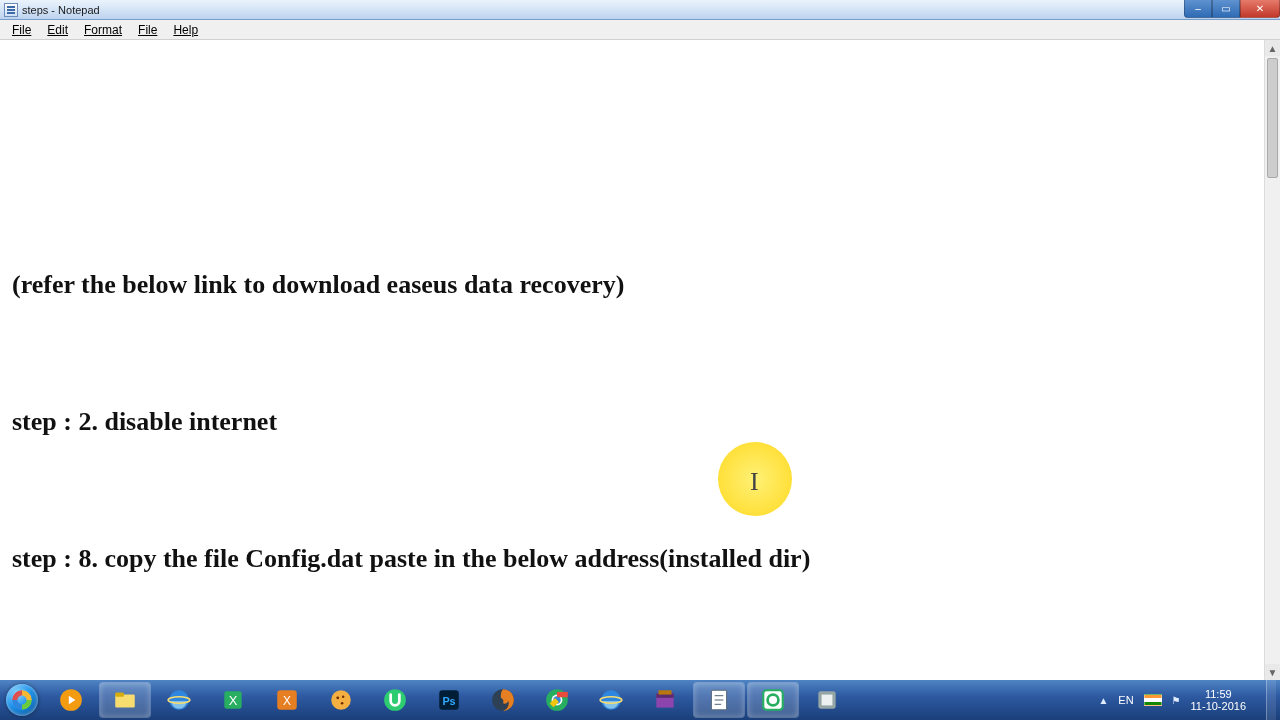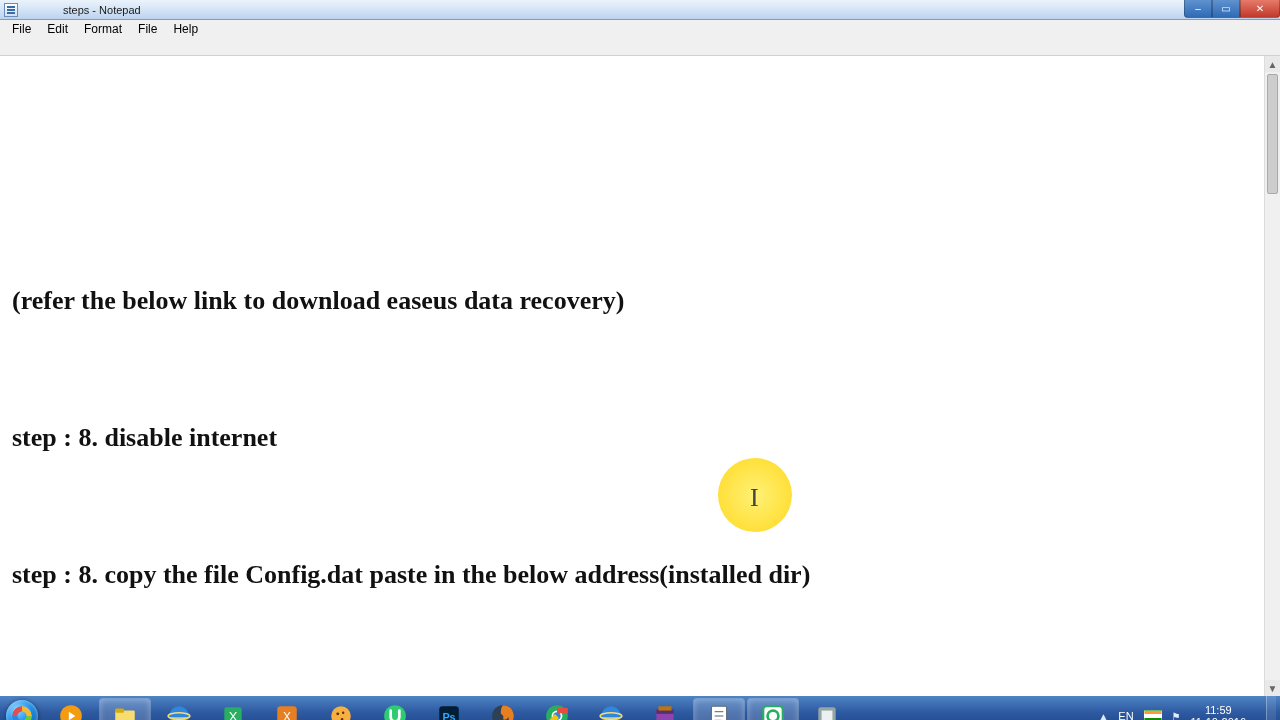--- a/index.html
+++ b/index.html
@@ -30,21 +30,20 @@
     border: 1px solid #6b8bb8;
     position: relative;
   }
   .titlebar .app-icon::after{
     content:"";position:absolute;left:2px;top:2px;right:2px;height:2px;background:#3a6aa8;
     box-shadow:0 3px 0 #3a6aa8,0 6px 0 #3a6aa8;
   }
   .titlebar .title {
     font-size: 11px;
     color: #1a1a1a;
-    margin-left: 41px;
   }
   .win-controls {
     position: absolute;
     right: 0; top: 0;
     display: flex;
     height: 18px;
   }
   .win-btn {
     width: 28px;
     border: 1px solid rgba(0,0,0,.25);
@@ -52,26 +51,28 @@
     display:flex;align-items:center;justify-content:center;
     font-size: 10px;
     color:#fff;
   }
   .win-min { background: linear-gradient(#5f92cf,#2f6bb5); border-radius:0 0 0 4px;}
   .win-max { background: linear-gradient(#5f92cf,#2f6bb5); }
   .win-close { width:40px; background: linear-gradient(#e67a6a,#c1392b); border-radius:0 0 4px 0;}
 
   
   .menubar {
-    height: 36px;
+    height: 20px;
     background: #f0f0f0;
     border-bottom: 1px solid #d0d0d0;
     display: flex;
+    align-items: center;
     padding-left: 4px;
     font-size: 12px;
+    text-decoration: underline;
   }
   .menubar span {
     padding: 2px 8px;
     cursor: default;
   }
 
   
   .editor-wrap {
     position: relative;
     height: 640px;
@@ -187,21 +188,21 @@
   <span>Edit</span>
   <span>Format</span>
   <span>File</span>
   <span>Help</span>
 </div>
 
 <div class="editor-wrap">
   <div class="editor">
     <div class="line"><span>            </span></div>
     <div class="line">(refer the below link to download easeus data recovery)</div>
-    <div class="line">step : 8. disable internet</div>
+    <div class="line">step : 2. disable internet</div>
     <div class="line">step : 8. copy the file Config.dat paste in the below address(installed dir)</div>
     <div class="line"><span>         </span><span>(C:\Program Files\EaseUS\EaseUS Data Recovery Wizard)</span></div>
     
     
     
 
     <div class="highlight-cursor" style="left:718px;top:402px;"><div class="caret" style="left: 32px; top: 20px;">I</div></div>
   </div>
 
   <div class="scrollbar">

